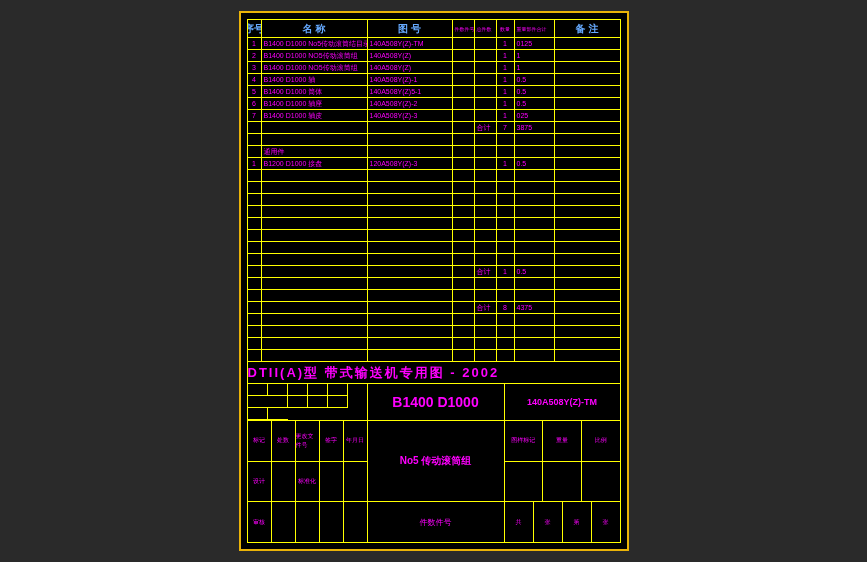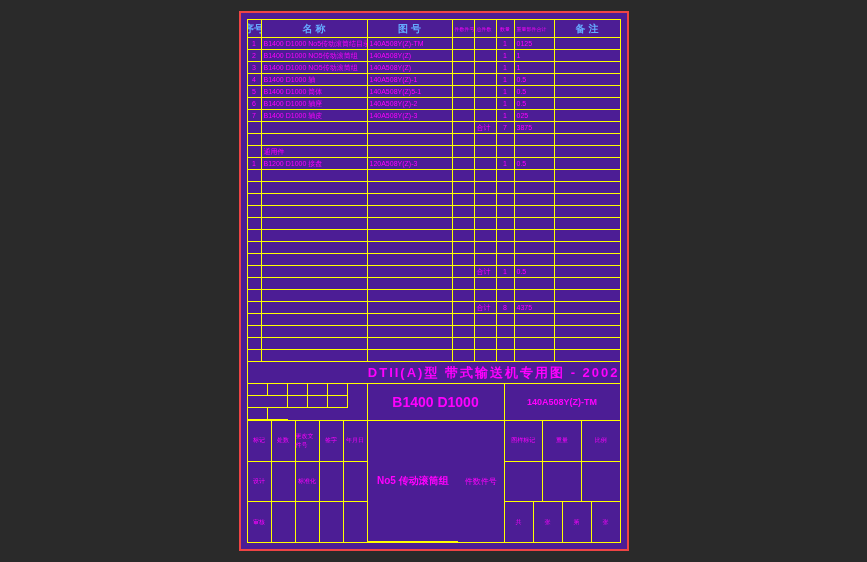--- a/index.html
+++ b/index.html
@@ -1,45 +1,45 @@
 <!DOCTYPE html>
 <html><head>
 <meta charset="utf-8">
 <style>
 *{margin:0;padding:0;box-sizing:border-box}
 body{background:#2a2a2a;width:867px;height:562px;display:flex;align-items:center;justify-content:center;font-family:"SimSun","Microsoft YaHei",sans-serif}
-.canvas{width:390px;height:540px;background:#4c1d95;border:2px solid #ef4444;position:relative;padding:6px}
+.canvas{width:390px;height:540px;background:#000000;border:2px solid #eab308;position:relative;padding:6px}
 .sheet{width:100%;height:100%;border:1px solid #ffff00;display:flex;flex-direction:column}
 .row{display:flex;border-bottom:1px solid #ffff00;min-height:12px}
 .row.tall{min-height:18px}
 .cell{border-right:1px solid #ffff00;font-size:7px;color:#ff00ff;display:flex;align-items:center;padding:0 2px;overflow:hidden;white-space:nowrap}
 .cell:last-child{border-right:none}
 .hdr{color:#66aaff;font-size:10px;font-weight:bold;justify-content:center}
 .c-seq{width:14px;justify-content:center}
 .c-name{width:106px}
 .c-draw{width:85px}
 .c-a{width:22px}
 .c-b{width:22px}
 .c-c{width:18px;justify-content:center}
 .c-d{width:40px}
 .c-e{flex:1}
-.title-row{min-height:22px;border-bottom:1px solid #ffff00;display:flex;align-items:center;justify-content:flex-end}
+.title-row{min-height:22px;border-bottom:1px solid #ffff00;display:flex;align-items:center;justify-content:flex-start}
 .title-row span{color:#ff00ff;font-size:13px;font-weight:bold;letter-spacing:2px}
 .sub-block{display:flex;border-bottom:1px solid #ffff00;min-height:24px}
 .sub-left{width:120px;border-right:1px solid #ffff00;display:flex;flex-wrap:wrap}
 .sub-left .sc{width:20px;height:12px;border-right:1px solid #ffff00;border-bottom:1px solid #ffff00}
 .sub-mid{flex:1;border-right:1px solid #ffff00;display:flex;align-items:center;justify-content:center;color:#ff00ff;font-size:14px;font-weight:bold}
 .sub-right{width:115px;display:flex;align-items:center;justify-content:center;color:#ff00ff;font-size:9px;font-weight:bold}
 .foot-block{display:flex;flex:1}
 .foot-left{width:120px;border-right:1px solid #ffff00;display:flex;flex-direction:column}
 .foot-left .fr{flex:1;border-bottom:1px solid #ffff00;display:flex}
 .foot-left .fr:last-child{border-bottom:none}
 .foot-left .fc{flex:1;border-right:1px solid #ffff00;font-size:6px;color:#ff00ff;display:flex;align-items:center;justify-content:center}
 .foot-left .fc:last-child{border-right:none}
-.foot-mid{flex:1;border-right:1px solid #ffff00;display:flex;flex-direction:row}
+.foot-mid{flex:1;border-right:1px solid #ffff00;display:flex;flex-direction:column}
 .foot-mid .fm1{flex:2;display:flex;align-items:center;justify-content:center;color:#ff00ff;font-size:10px;font-weight:bold;border-bottom:1px solid #ffff00}
 .foot-mid .fm2{flex:1;display:flex;align-items:center;justify-content:center;color:#ff00ff;font-size:8px}
 .foot-right{width:115px;display:flex;flex-direction:column}
 .foot-right .rr{flex:1;border-bottom:1px solid #ffff00;display:flex}
 .foot-right .rr:last-child{border-bottom:none}
 .foot-right .rc{flex:1;border-right:1px solid #ffff00;font-size:6px;color:#ff00ff;display:flex;align-items:center;justify-content:center}
 .foot-right .rc:last-child{border-right:none}
 </style>
 </head>
 <body>

